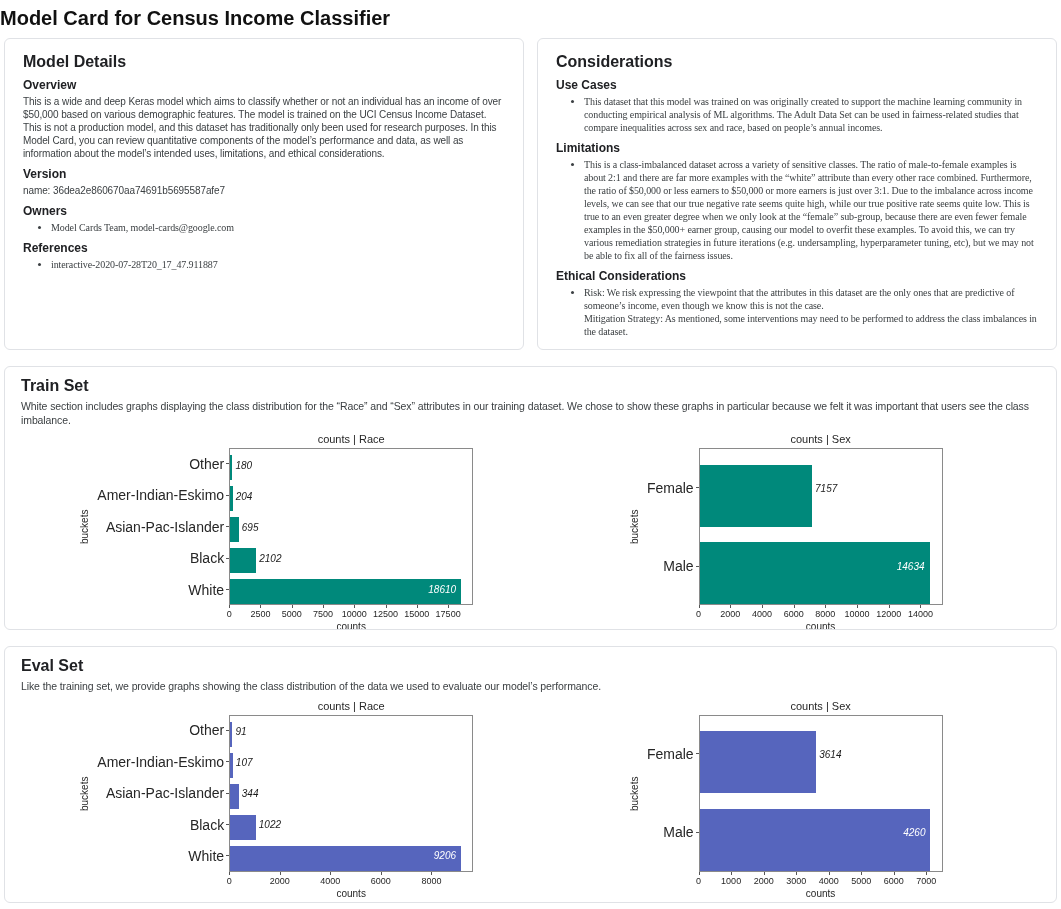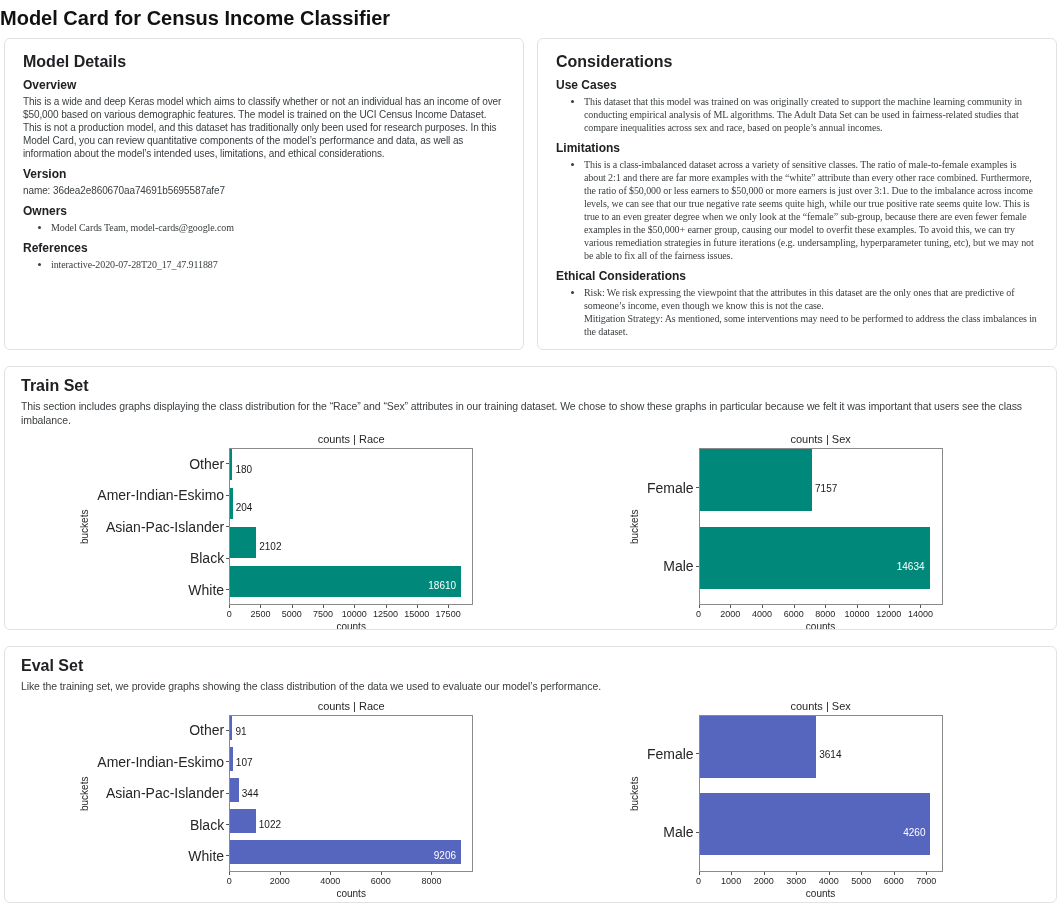--- a/index.html
+++ b/index.html
@@ -20,21 +20,21 @@
   .charts-row{display:flex;}
   .chart-slot{flex:1;display:flex;justify-content:center;}
   .chart{display:grid;grid-template-columns:auto 244px;margin-top:4px;}
   .c-title{grid-column:2;grid-row:1;text-align:center;font-size:11px;color:#262626;padding-bottom:3px;}
   .c-left{grid-column:1;grid-row:2;display:flex;}
   .c-ylabel{width:13px;display:flex;align-items:center;justify-content:center;font-size:10px;color:#262626;writing-mode:vertical-rl;transform:rotate(180deg);}
   .c-cats{display:flex;flex-direction:column;}
   .c-cat{flex:1;display:flex;align-items:center;justify-content:flex-end;font-size:14px;color:#262626;padding-left:6px;white-space:nowrap;text-align:right;}
   .c-cat .tickmark{width:3px;height:1px;background:#555;margin-left:2px;flex:0 0 auto;}
   .c-plot{grid-column:2;grid-row:2;width:242px;height:155px;border:1px solid #8a8a8a;display:flex;flex-direction:column;}
-  .c-slot{flex:1;position:relative;display:flex;align-items:flex-start;}
+  .c-slot{flex:1;position:relative;display:flex;align-items:flex-end;font-style:italic;}
   .c-bar{height:80%;flex:0 0 auto;}
   .c-val{position:absolute;top:50%;transform:translateY(-50%);font-size:10px;color:#1a1a1a;white-space:nowrap;}
   .c-val.inside{color:#ffffff;transform:translate(-100%,-50%);}
   .c-xaxis{grid-column:2;grid-row:3;position:relative;height:15px;width:244px;}
   .c-xtick{position:absolute;top:0;width:1px;height:3px;background:#555;}
   .c-xticklabel{position:absolute;top:4px;transform:translateX(-50%);font-size:9px;color:#262626;white-space:nowrap;}
   .c-xlabel{grid-column:2;grid-row:4;text-align:center;font-size:10px;color:#262626;padding-top:1px;}
 </style>
 </head>
 <body>
@@ -86,21 +86,21 @@
               <div>Risk: We risk expressing the viewpoint that the attributes in this dataset are the only ones that are predictive of someone’s income, even though we know this is not the case.</div>
               <div>Mitigation Strategy: As mentioned, some interventions may need to be performed to address the class imbalances in the dataset.</div>
             </li>
           </ul>
         </div>
     </section>
   </div>
 
   <section class="card full-card">
     <h2>Train Set</h2>
-    <div class="section-desc">This section includes graphs displaying the class distribution for the “Race” and “Sex” attributes in our training dataset. We chose to show these graphs in particular because we felt it was important that users see the class imbalance.</div>
+    <div class="section-desc">White section includes graphs displaying the class distribution for the “Race” and “Sex” attributes in our training dataset. We chose to show these graphs in particular because we felt it was important that users see the class imbalance.</div>
     <div class="charts-row">
       <div class="chart-slot">
         <div class="chart">
             <div class="c-title">counts | Race</div>
             <div class="c-left">
               <div class="c-ylabel">buckets</div>
               <div class="c-cats">
                 <div class="c-cat">
                   <span class="">Other</span>
                   <div class="tickmark"></div>
@@ -124,20 +124,24 @@
               </div>
             </div>
             <div class="c-plot">
               <div class="c-slot">
                 <div class="c-bar" style="width: 0.923077%; background: rgb(0, 137, 123);"></div>
                 <span class="c-val" style="left: calc(0.923077% + 3px);">180</span>
               </div>
               <div class="c-slot">
                 <div class="c-bar" style="width: 1.04615%; background: rgb(0, 137, 123);"></div>
                 <span class="c-val" style="left: calc(1.04615% + 3px);">204</span>
+              </div>
+              <div class="c-slot">
+                <div class="c-bar" style="width: 3.5641%; background: rgb(0, 137, 123);"></div>
+                <span class="c-val" style="left: calc(3.5641% + 3px);">695</span>
               </div>
               <div class="c-slot">
                 <div class="c-bar" style="width: 10.7795%; background: rgb(0, 137, 123);"></div>
                 <span class="c-val" style="left: calc(10.7795% + 3px);">2102</span>
               </div>
               <div class="c-slot">
                 <div class="c-bar" style="width: 95.4359%; background: rgb(0, 137, 123);"></div>
                 <span class="c-val inside" style="left: calc(95.4359% - 5px);">18610</span>
               </div>
             </div>

